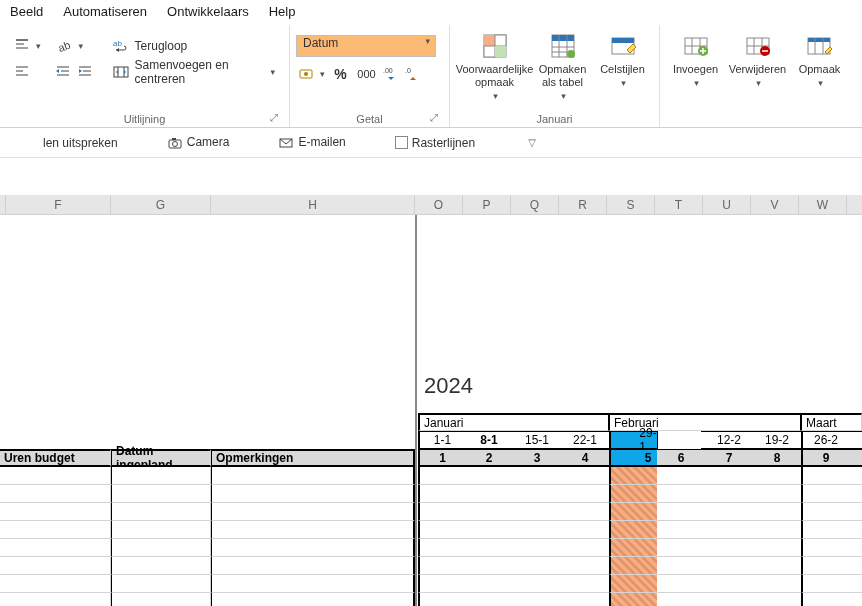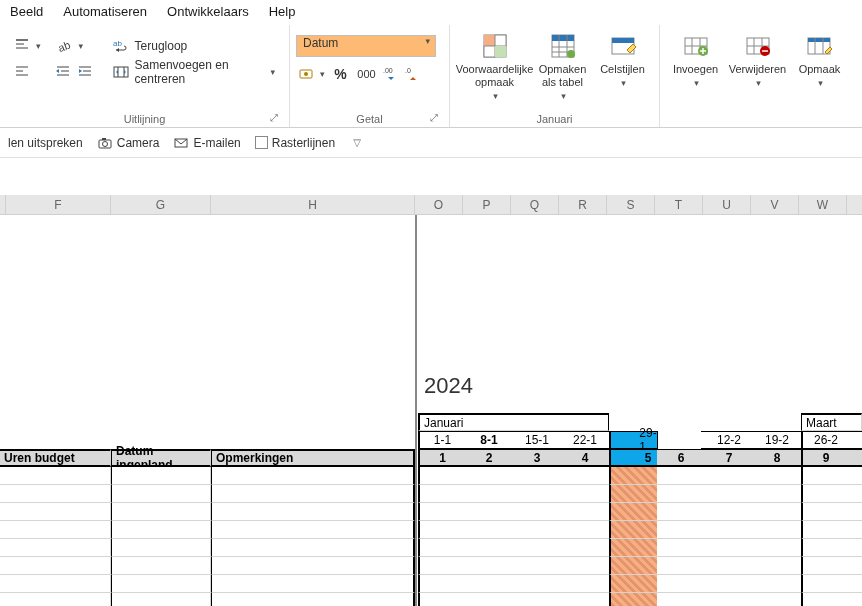--- a/index.html
+++ b/index.html
@@ -126,22 +126,22 @@
     display: flex;
     align-items: center;
     gap: 14px;
     padding: 6px 8px;
     border-bottom: 1px solid #e0e0e0;
     height: 30px;
     font-size: 12px;
   }
   .qb-item {
     display: flex;
-    align-items: center;
     gap: 4px;
+    margin-left: 35px;
   }
   .checkbox {
     width: 13px;
     height: 13px;
     border: 1px solid #888;
     background: #fff;
   }
   
   .sheet {
     position: absolute;
@@ -518,20 +518,21 @@
     <div class="col-header" style="width:20px;"></div>
   </div>
 
   <div class="grid-body" id="grid-body">
 
     <div class="freeze-line-v" style="left:415px;"></div>
 
     <div class="cell year-cell" style="left:418px;top:156px;width:200px;height:30px;">2024</div>
 
     <div class="cell month-cell thick-border-top thick-border-left" style="left:418px;top:198px;width:191px;height:18px;border-right:1px solid #000;">Januari</div>
+    <div class="cell month-cell thick-border-top" style="left:609px;top:198px;width:192px;height:18px;border-left:1px solid #000;border-right:1px solid #000;">Februari</div>
     <div class="cell month-cell thick-border-top" style="left:801px;top:198px;width:61px;height:18px;border-left:1px solid #000;">Maart</div>
 
     <div class="cell header-cell thick-border-top thick-border-bottom" style="left:0;top:234px;width:111px;height:18px;border-left:none;">Uren budget</div>
     <div class="cell header-cell thick-border-top thick-border-bottom" style="left:111px;top:234px;width:100px;height:18px;border-left:1px solid #000;">Datum ingepland</div>
     <div class="cell header-cell thick-border-top thick-border-bottom" style="left:211px;top:234px;width:204px;height:18px;border-left:1px solid #000;border-right:2px solid #000;">Opmerkingen</div>
   <div class="cell date-cell" style="left: 418px; top: 216px; width: 48px; height: 18px; border-width: 1px 1px 1px 2px; border-style: solid; border-color: rgb(0, 0, 0);">1-1</div>
       <div class="cell date-cell" style="left: 465px; top: 216px; width: 49px; height: 18px; border-top: 1px solid rgb(0, 0, 0); border-bottom: 1px solid rgb(0, 0, 0); border-right: 1px solid rgb(0, 0, 0); font-weight: bold;">8-1</div>
       <div class="cell date-cell" style="left: 513px; top: 216px; width: 49px; height: 18px; border-top: 1px solid rgb(0, 0, 0); border-bottom: 1px solid rgb(0, 0, 0); border-right: 1px solid rgb(0, 0, 0);">15-1</div>
       <div class="cell date-cell" style="left: 561px; top: 216px; width: 49px; height: 18px; border-top: 1px solid rgb(0, 0, 0); border-bottom: 1px solid rgb(0, 0, 0); border-right: 1px solid rgb(0, 0, 0);">22-1</div>
       <div class="cell date-cell highlight-date" style="left: 609px; top: 216px; width: 49px; height: 18px; border-width: 1px 1px 1px 2px; border-style: solid; border-color: rgb(0, 0, 0);">29-1</div>

